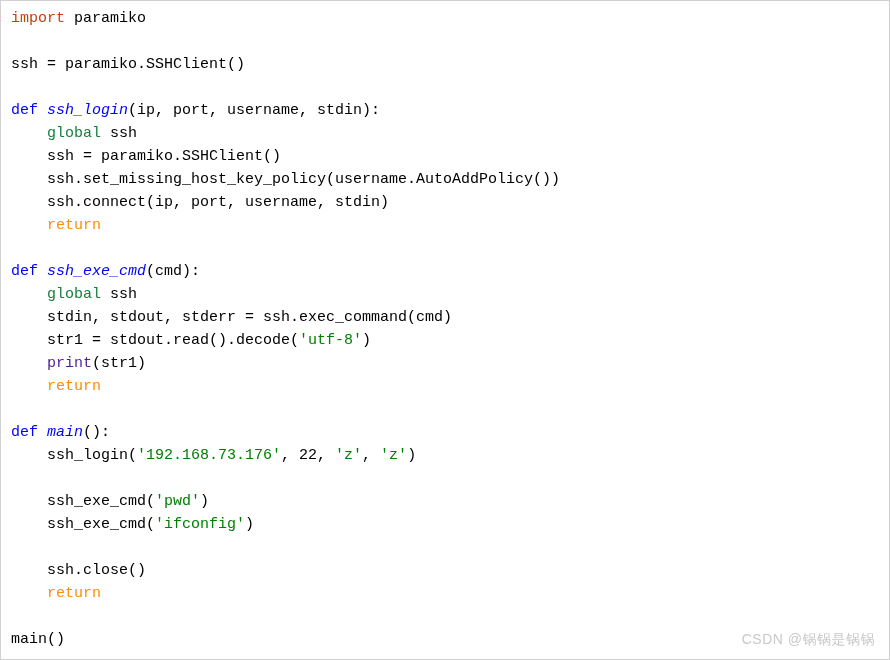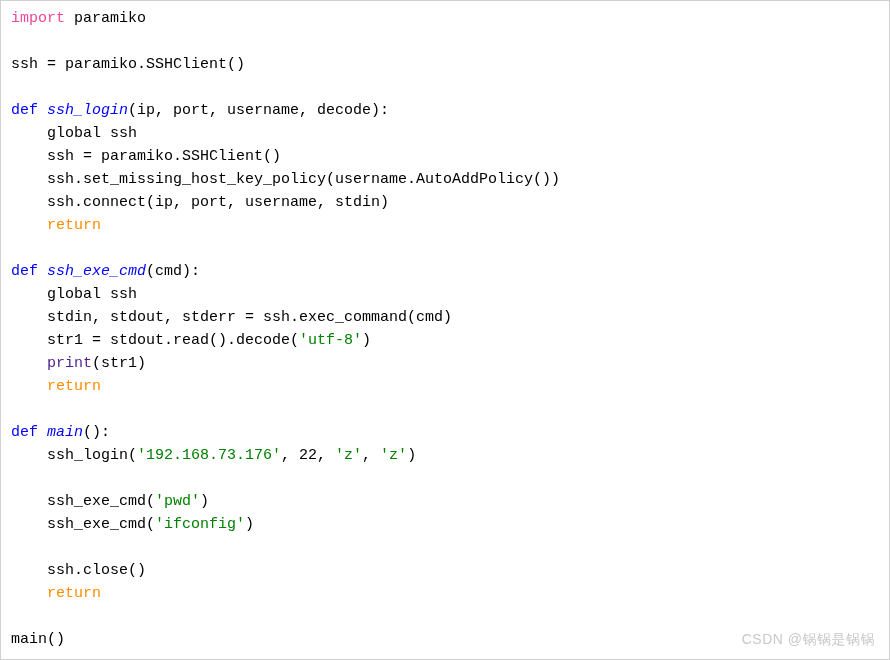--- a/index.html
+++ b/index.html
@@ -14,23 +14,23 @@
       font-family: "Consolas", "Courier New", monospace;
       font-size: 15px;
       line-height: 23px;
       position: relative;
       border: 1px solid #d0d0d0;
     }
     .code-container {
       padding: 6px 10px;
       white-space: pre;
     }
-    .kw-import { color: #ec4899; }
+    .kw-import { color: #c2410c; }
     .kw-def { color: #0000ff; }
-    .kw-global { color: #000000; }
+    .kw-global { color: #15803d; }
     .kw-return { color: #ff8c00; }
     .kw-print { color: #4c1d95; }
     .func-name { color: #0000ff; font-style: italic; }
     .string { color: #008000; }
     .plain { color: #000000; }
     .watermark {
       position: absolute;
       bottom: 8px;
       right: 14px;
       color: #c8c8c8;
@@ -39,21 +39,21 @@
       letter-spacing: 0.5px;
     }
   </style>
 </head>
 <body>
 
 <div class="code-container"><span class="kw-import">import</span><span class="plain"> paramiko</span>
 
 <span class="plain">ssh = paramiko.SSHClient()</span>
 
-<span class="kw-def">def</span><span class="func-name"> ssh_login</span><span class="plain">(ip, port, username, decode):</span>
+<span class="kw-def">def</span><span class="func-name"> ssh_login</span><span class="plain">(ip, port, username, stdin):</span>
 <span class="kw-global">    global</span><span class="plain"> ssh</span>
 <span class="plain">    ssh = paramiko.SSHClient()</span>
 <span class="plain">    ssh.set_missing_host_key_policy(username.AutoAddPolicy())</span>
 <span class="plain">    ssh.connect(ip, port, username, stdin)</span>
 <span class="kw-return">    return</span>
 
 <span class="kw-def">def</span><span class="func-name"> ssh_exe_cmd</span><span class="plain">(cmd):</span>
 <span class="kw-global">    global</span><span class="plain"> ssh</span>
 <span class="plain">    stdin, stdout, stderr = ssh.exec_command(cmd)</span>
 <span class="plain">    str1 = stdout.read().decode(</span><span class="string">'utf-8'</span><span class="plain">)</span>

